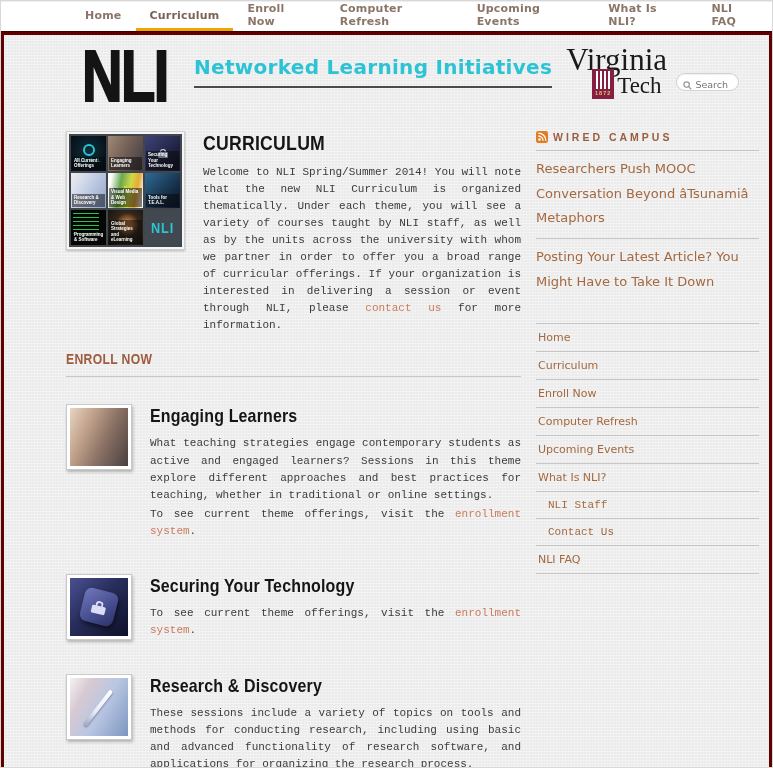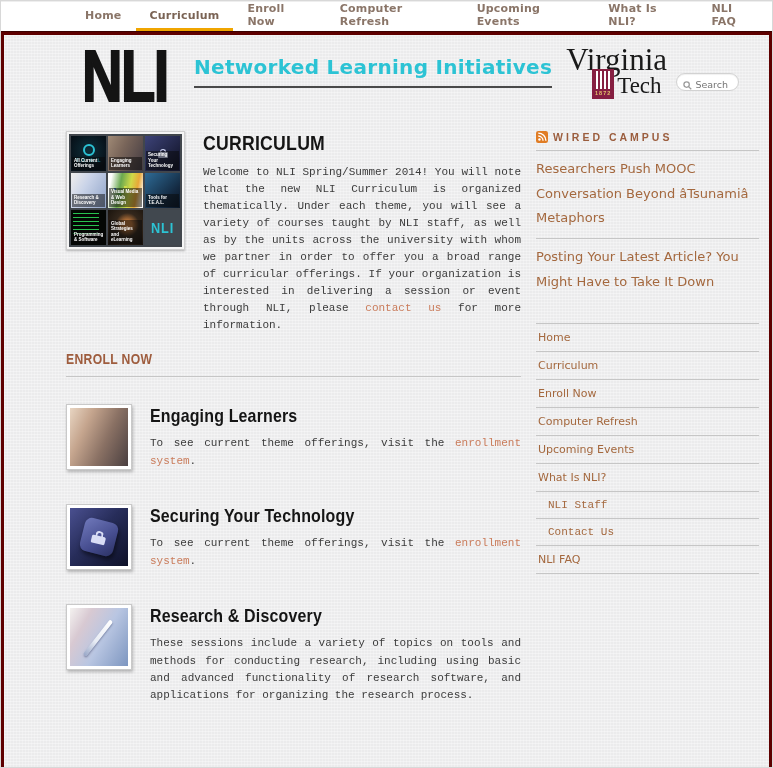--- a/index.html
+++ b/index.html
@@ -250,20 +250,21 @@
 
       <div class="enroll-now"><span class="cond">ENROLL NOW</span></div>
       <hr class="sep">
 
       <section class="theme">
         <div class="thumb-frame">
             <div class="thumb engaging"></div>
           </div>
         <div class="theme-text">
           <h2 class="theme-h"><span class="cond">Engaging Learners</span></h2>
+          <p class="para">What teaching strategies engage contemporary students as active and engaged learners? Sessions in this theme explore different approaches and best practices for teaching, whether in traditional or online settings.</p>
           <p class="para offer-line"><span>To see current theme offerings, visit the </span><a class="content-link">enrollment system</a><span>.</span></p>
         </div>
       </section>
 
       <section class="theme">
         <div class="thumb-frame">
           <div class="thumb securing">
             <div class="key">
               <span class="lock">
                   <span class="shackle"></span>

